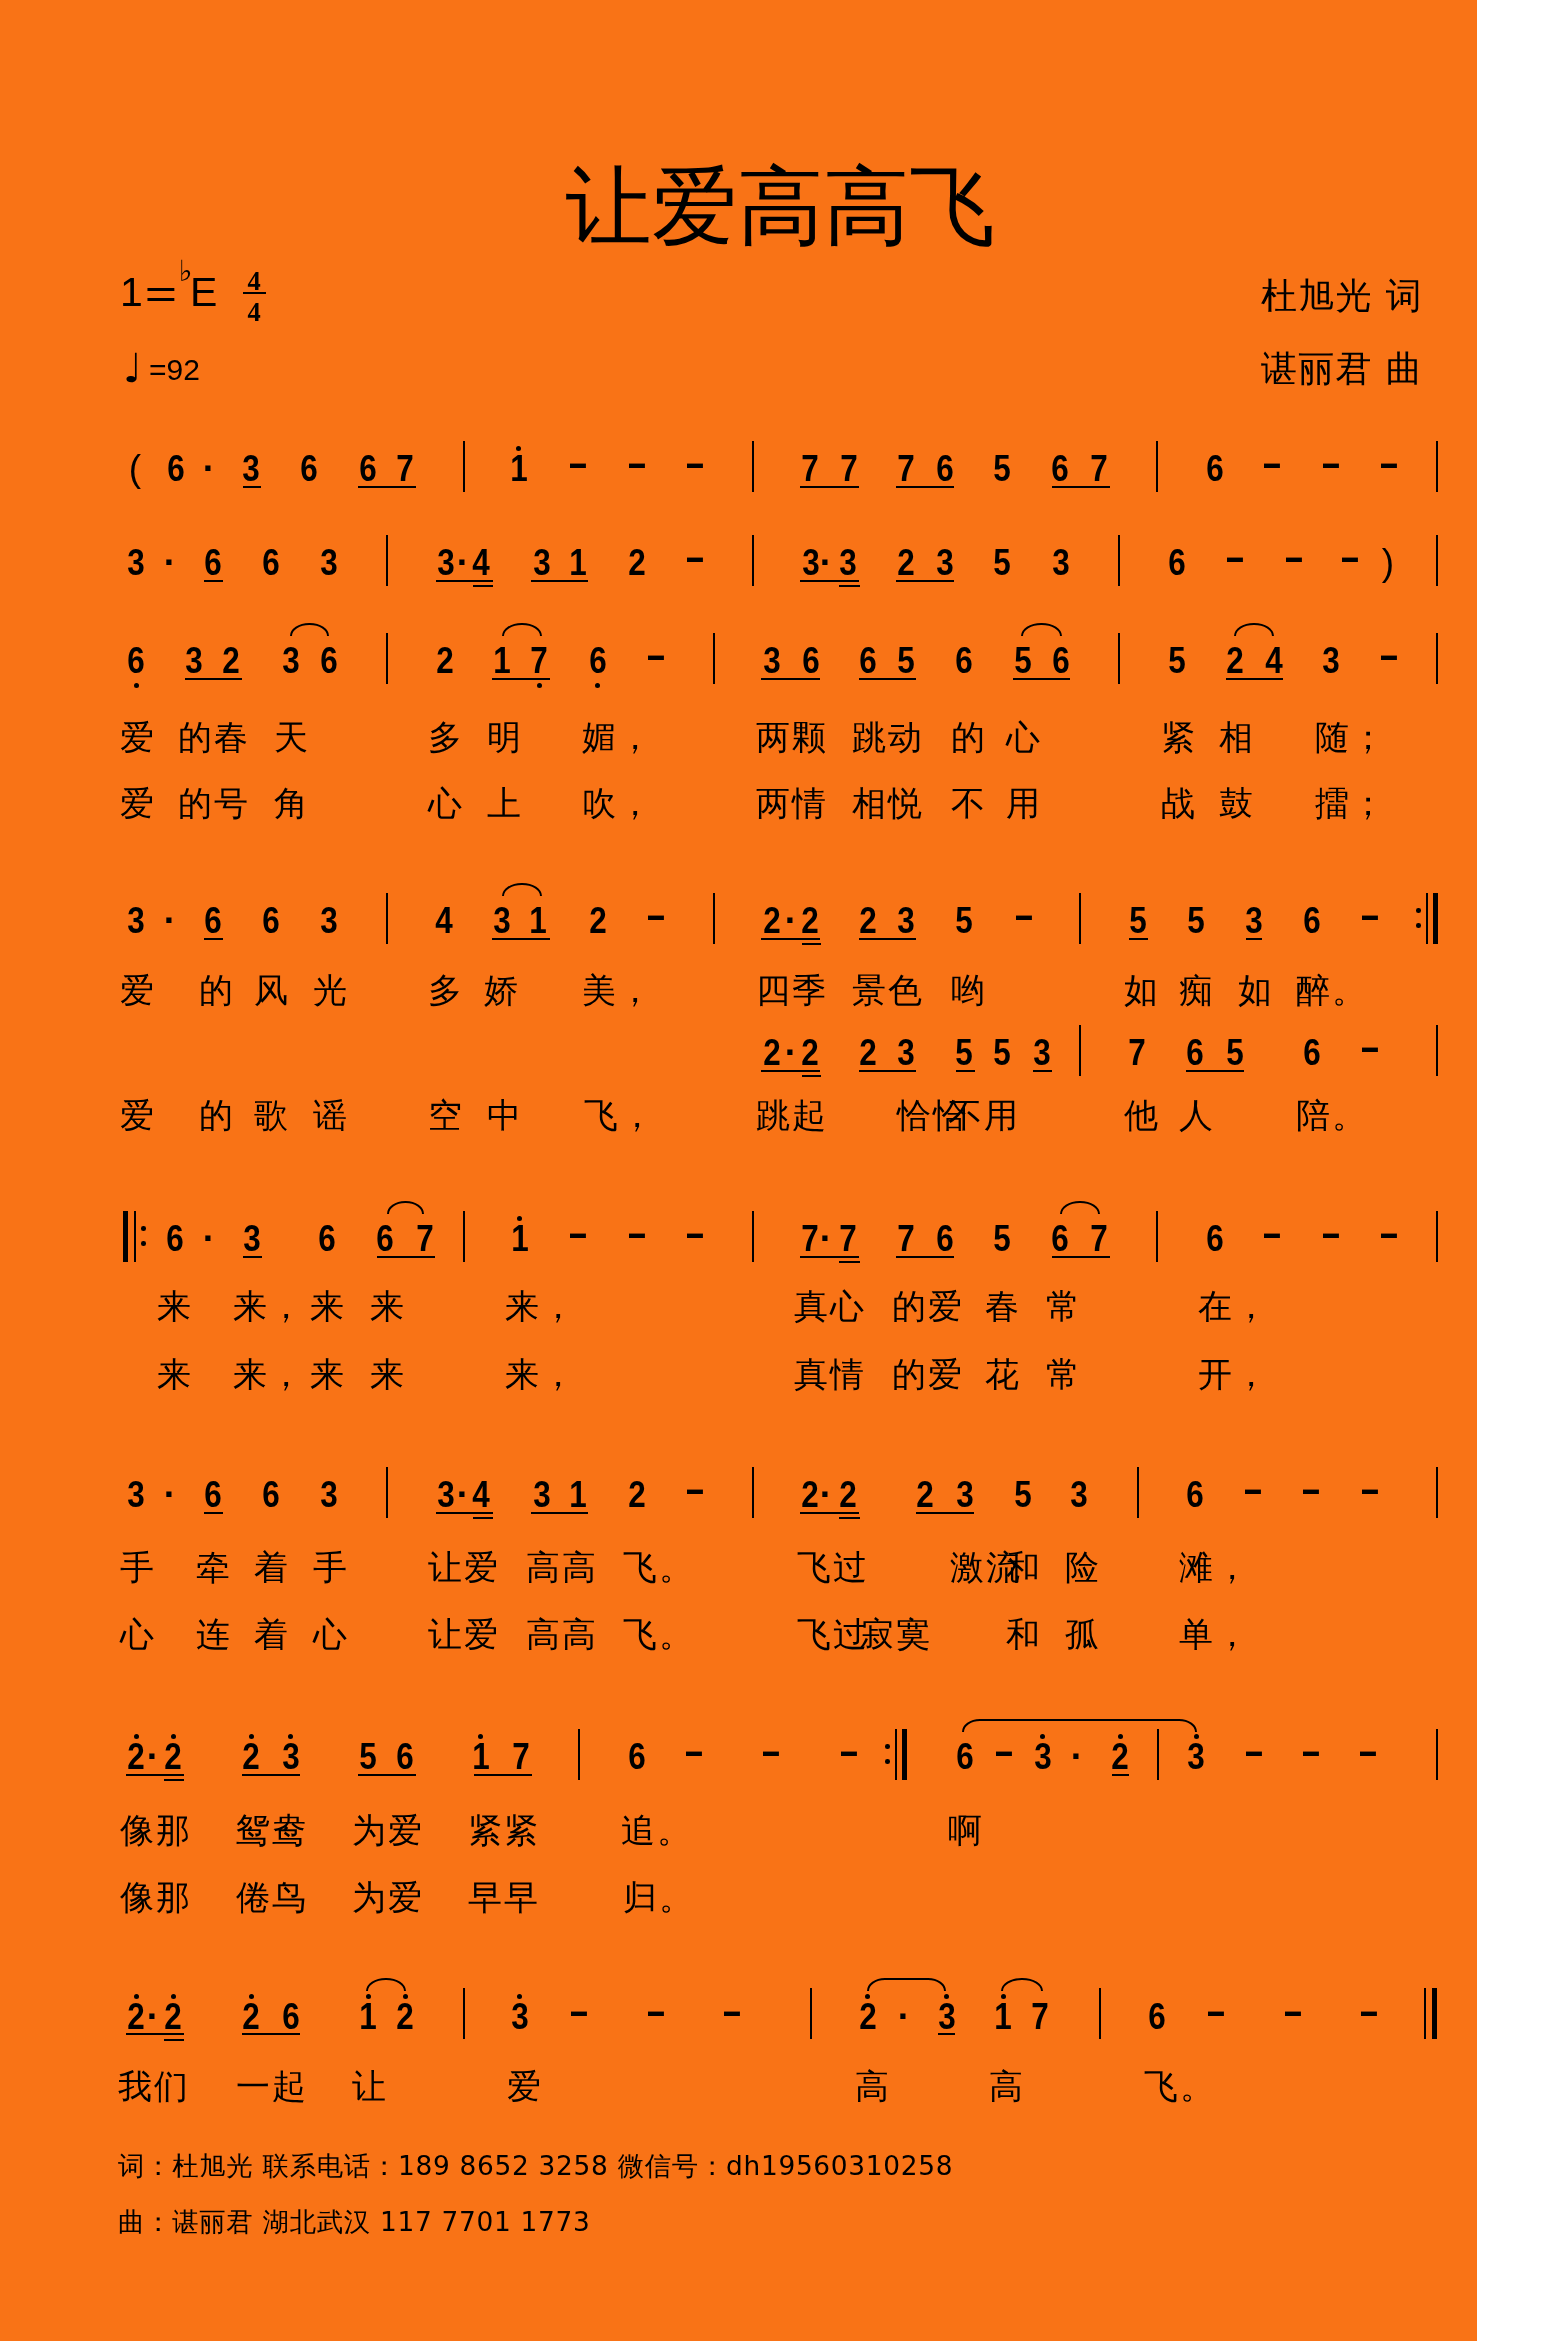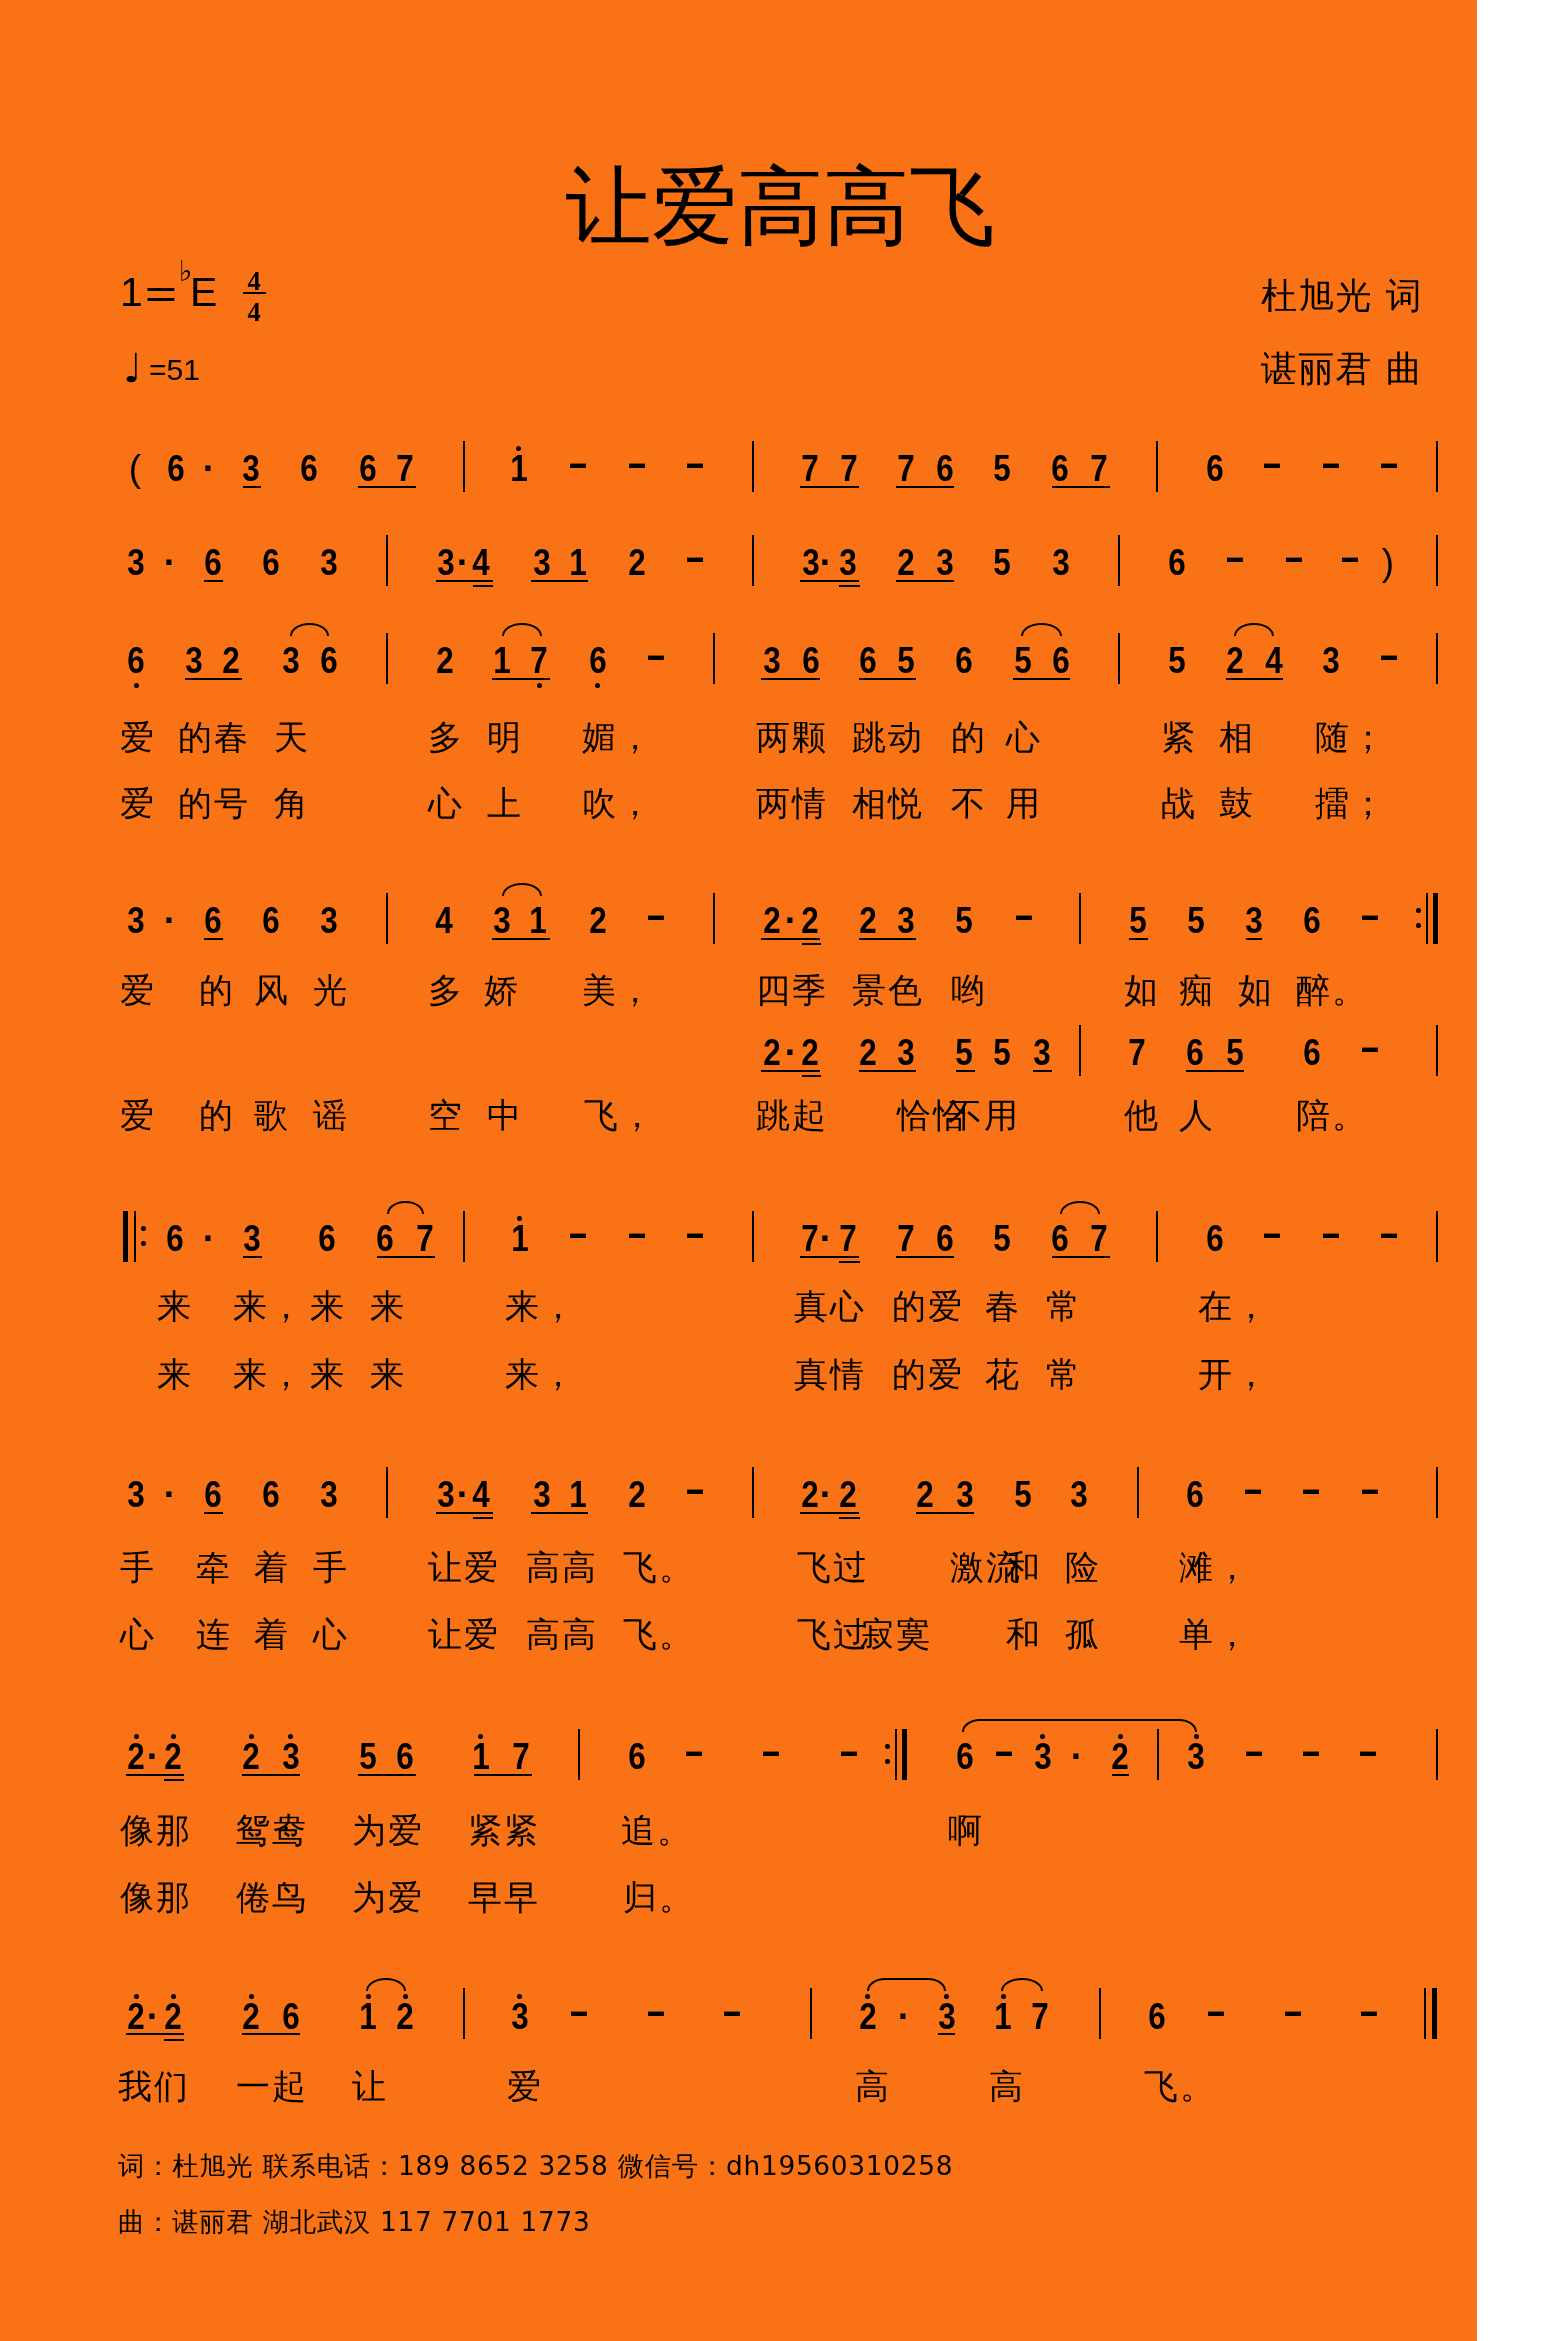--- a/index.html
+++ b/index.html
@@ -79,21 +79,21 @@
   </div>
 
   <div>
     <span class="abs ts-num" style="left:254px; top:268px;">4</span>
     <div class="ts-line" style="left:243px; top:292px; width:23px;"></div>
     <span class="abs ts-num" style="left:254px; top:299px;">4</span>
   </div>
 
   <div>
     <span class="abs tempo-note" style="left:123px; top:348px;">♩</span>
-    <span class="abs tempo-val" style="left:149px; top:355px;">=51</span>
+    <span class="abs tempo-val" style="left:149px; top:355px;">=92</span>
   </div>
 
   <span class="abs credit" style="left:1261px; top:278px;">杜旭光 词</span>
   <span class="abs credit" style="left:1261px; top:351px;">谌丽君 曲</span>
 
   <div id="score">
       <div class="row">
         <div class="note paren" style="left: 135px; top: 450px;">(</div>
         <div class="note" style="left: 176px; top: 450px;">6</div>
         <div class="note aug" style="left: 209px; top: 450px;">·</div>

